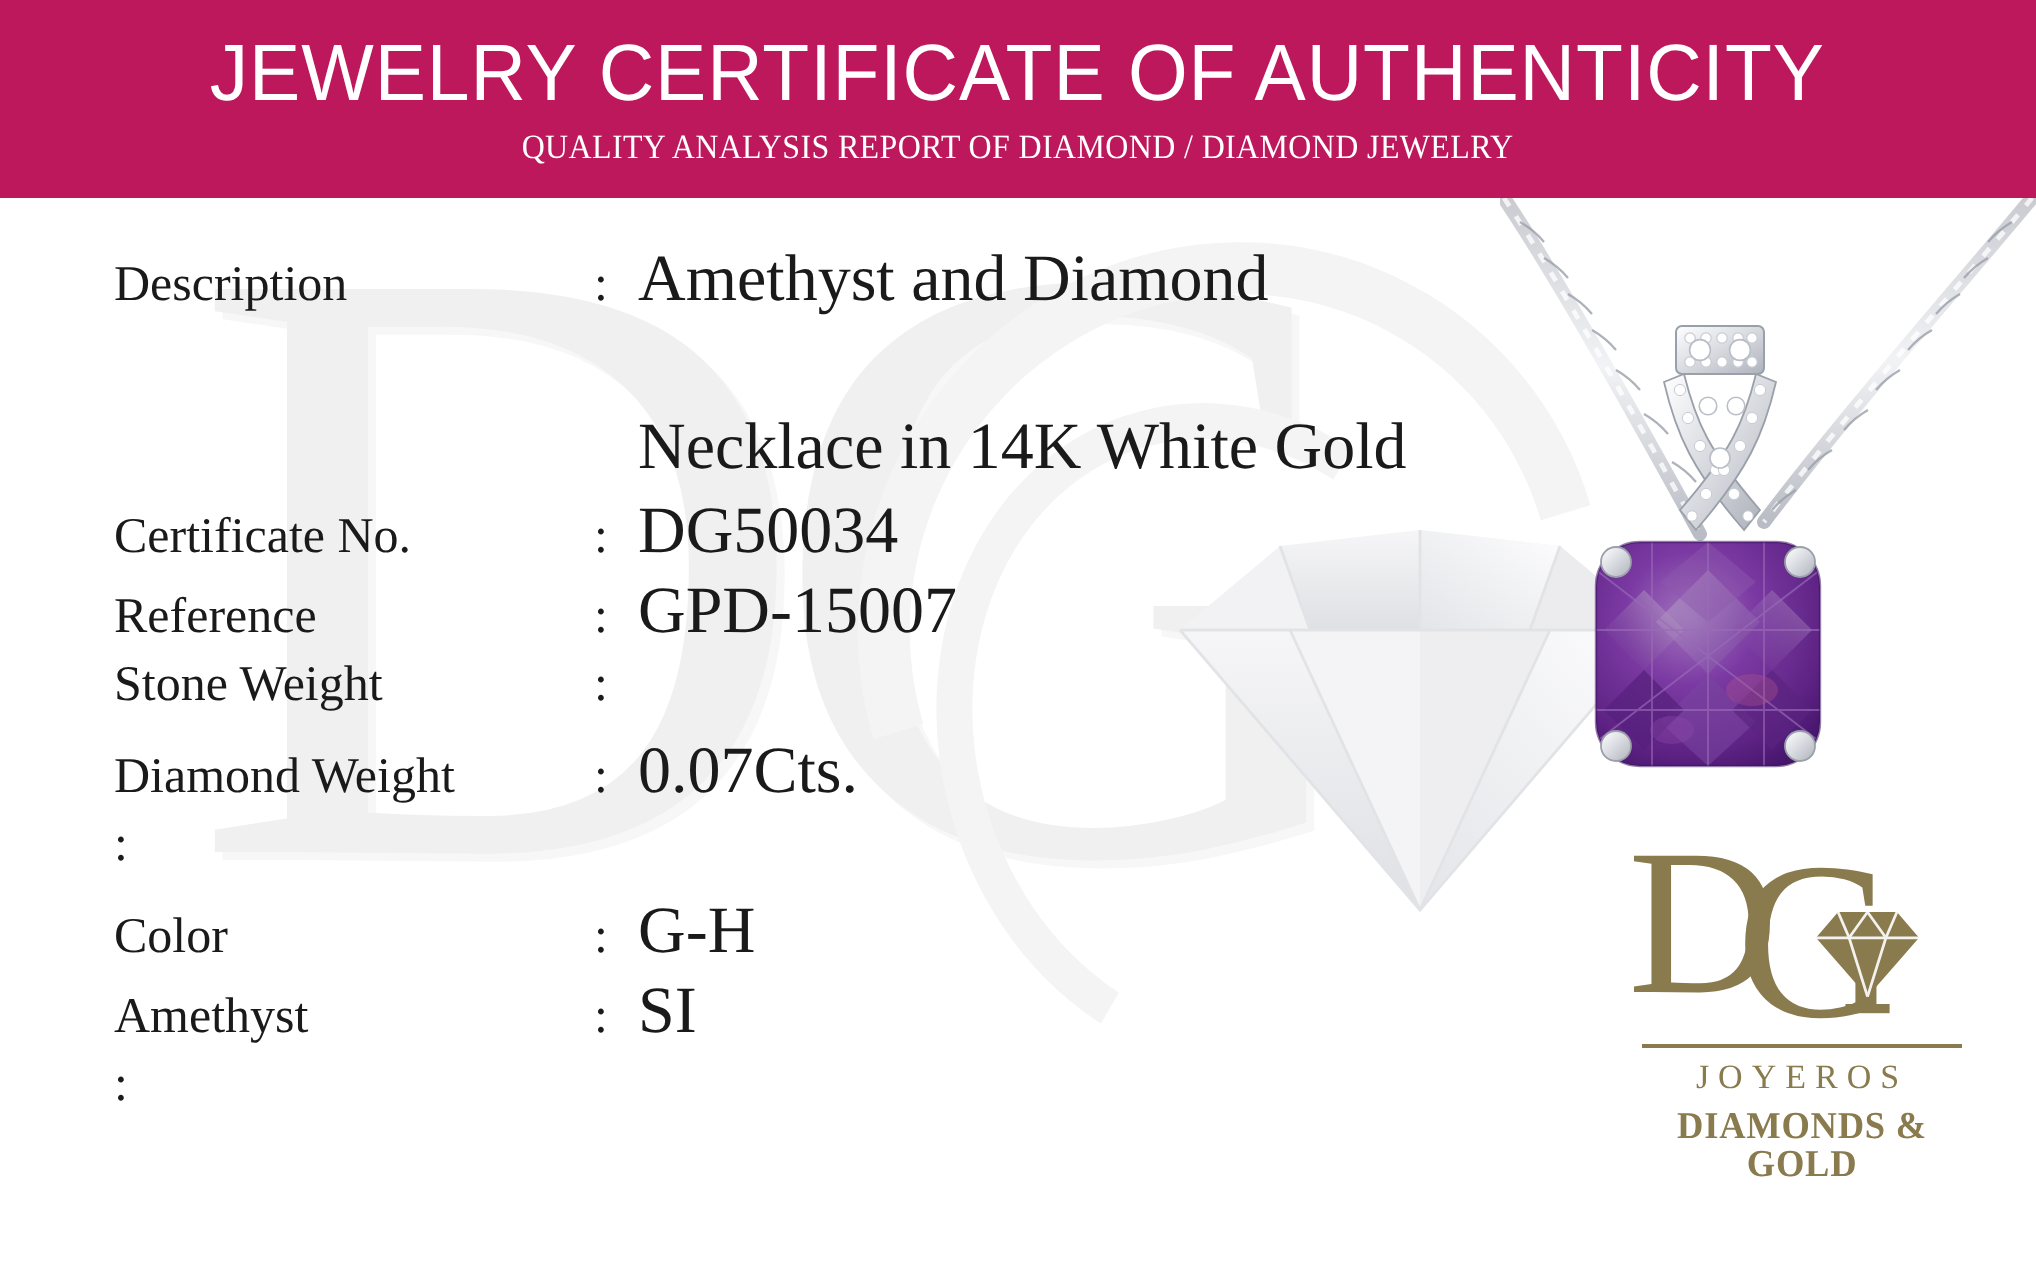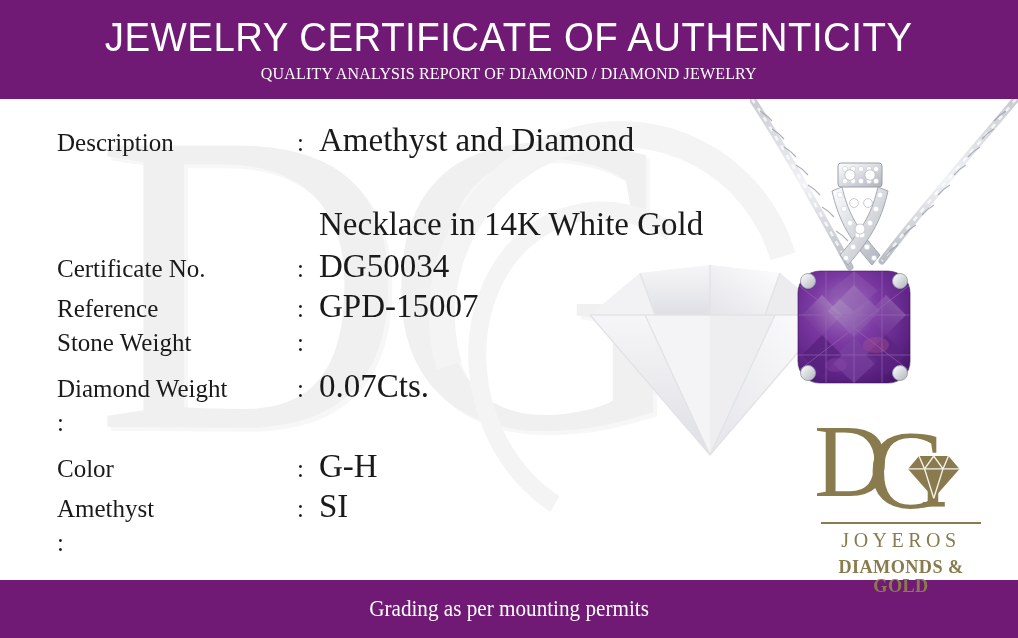--- a/index.html
+++ b/index.html
@@ -66,21 +66,21 @@
     border-bottom-color: transparent;
   }
   .wm-arc-a { left: 430px; top: 120px; width: 320px; height: 330px; transform: rotate(28deg); }
   .wm-arc-b { left: 470px; top: 200px; width: 250px; height: 300px; transform: rotate(-15deg); border-width: 18px; }
 
   
   .bar {
     position: absolute;
     left: 0;
     width: 1018px;
-    background: #701a75;
+    background: #be185d;
     color: #ffffff;
     z-index: 5;
   }
   #header-bar {
     top: 0;
     height: 99px;
   }
   .header-inner {
     height: 100%;
     display: flex;
@@ -182,21 +182,21 @@
     height: 108px;
   }
   #logo-rule {
     width: 160px;
     height: 2px;
     background: #8a7b4e;
     margin: 2px auto 6px auto;
   }
   #logo-joyeros {
     font-family: "Liberation Serif", "DejaVu Serif", serif;
-    font-size: 20px;
+    font-size: 17px;
     color: #8a7b4e;
     letter-spacing: 4.5px;
     line-height: 1;
     margin-bottom: 7px;
   }
   #logo-tagline {
     font-family: "Liberation Serif", "DejaVu Serif", serif;
     font-size: 19px;
     font-weight: bold;
     color: #8a7b4e;
@@ -469,17 +469,14 @@
           </g>
           <rect x="16" y="50" width="24" height="5" fill="#8a7b4e"></rect>
         </g>
       </svg>
     </div>
     <div id="logo-rule"></div>
     <div id="logo-joyeros">JOYEROS</div>
     <div id="logo-tagline">DIAMONDS &amp; GOLD</div>
   </div>
 
-  <div class="bar" id="footer-bar">
-    <div id="footer-note">Grading as per mounting permits</div>
-  </div>
 
 </div>
 
 </body></html>

